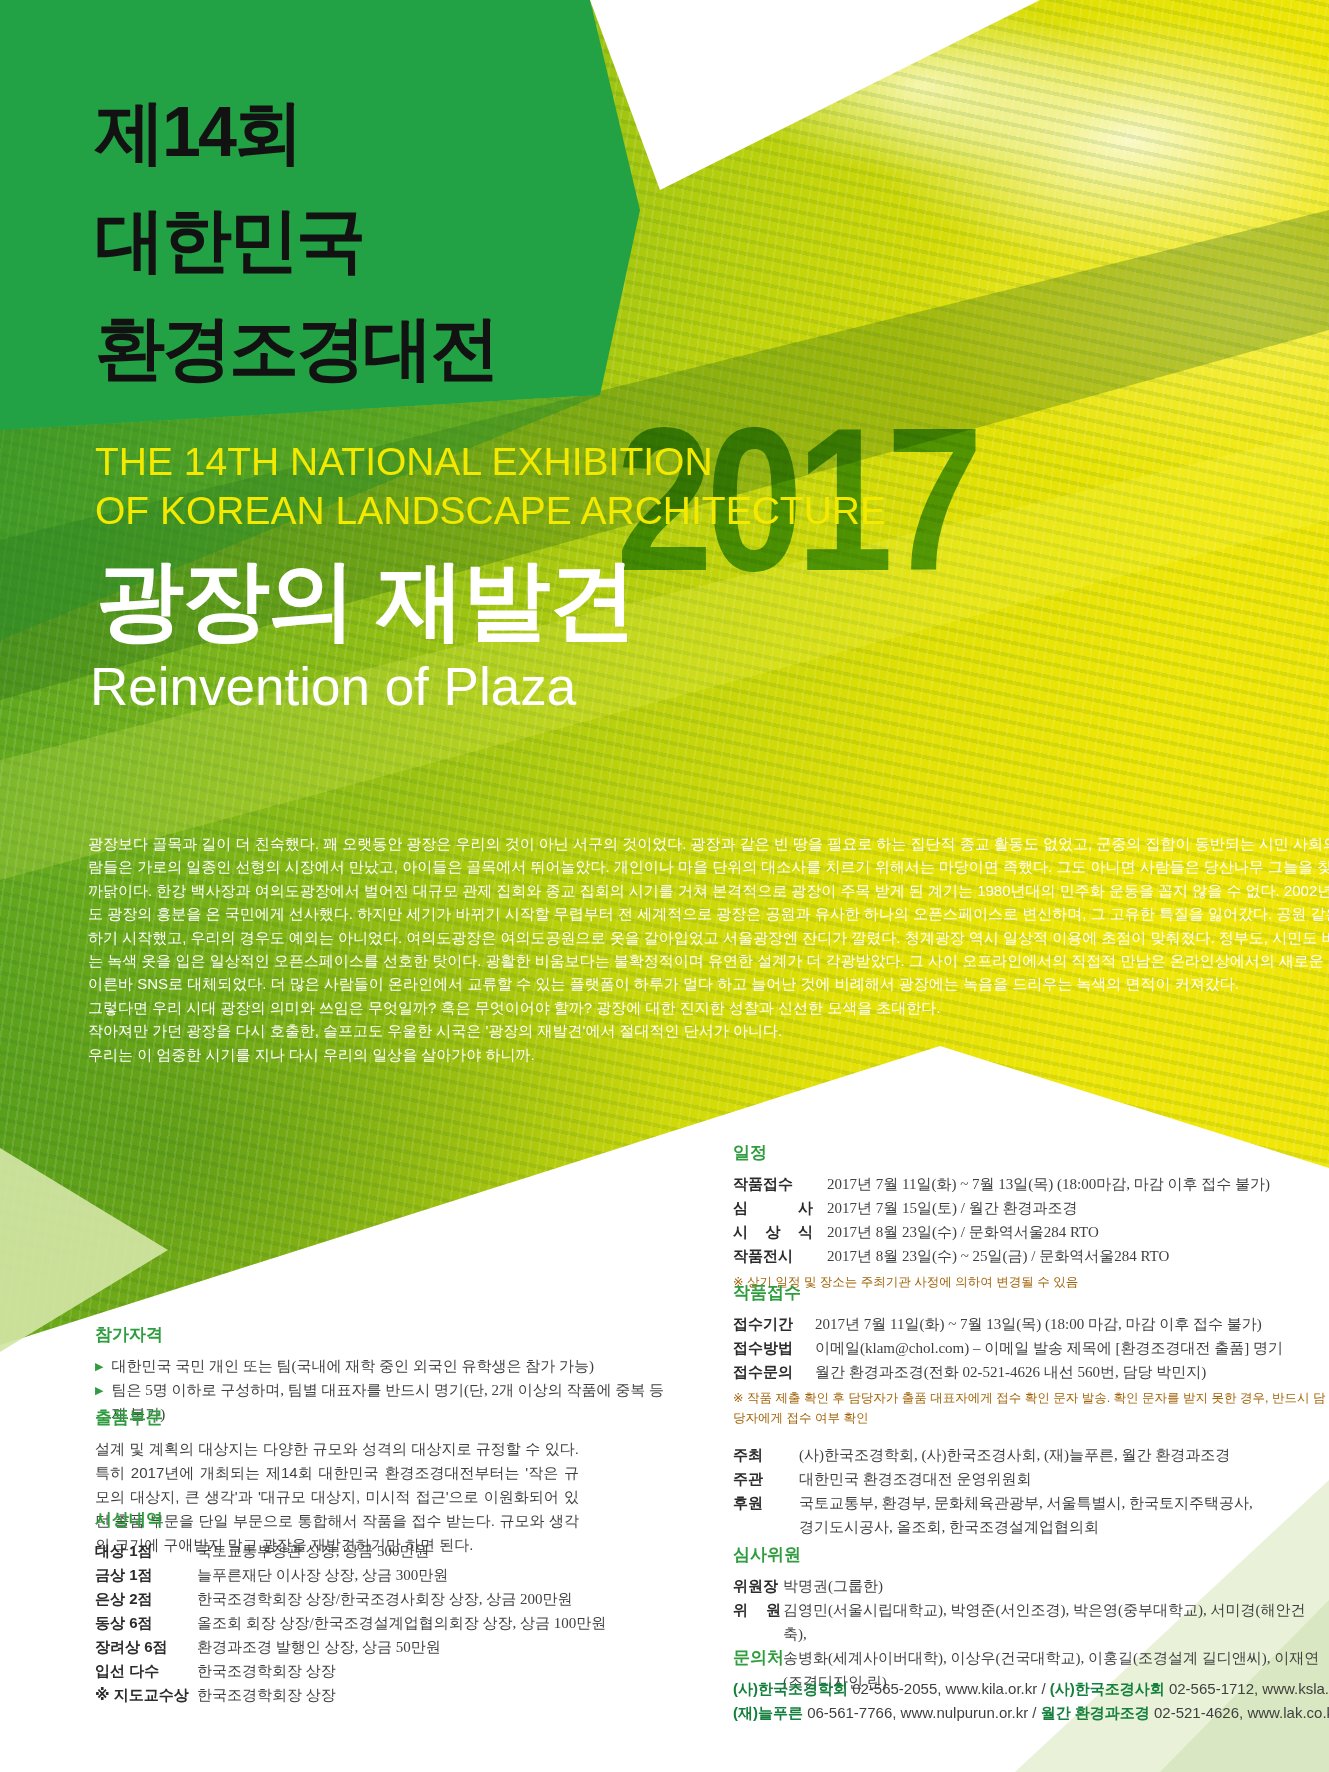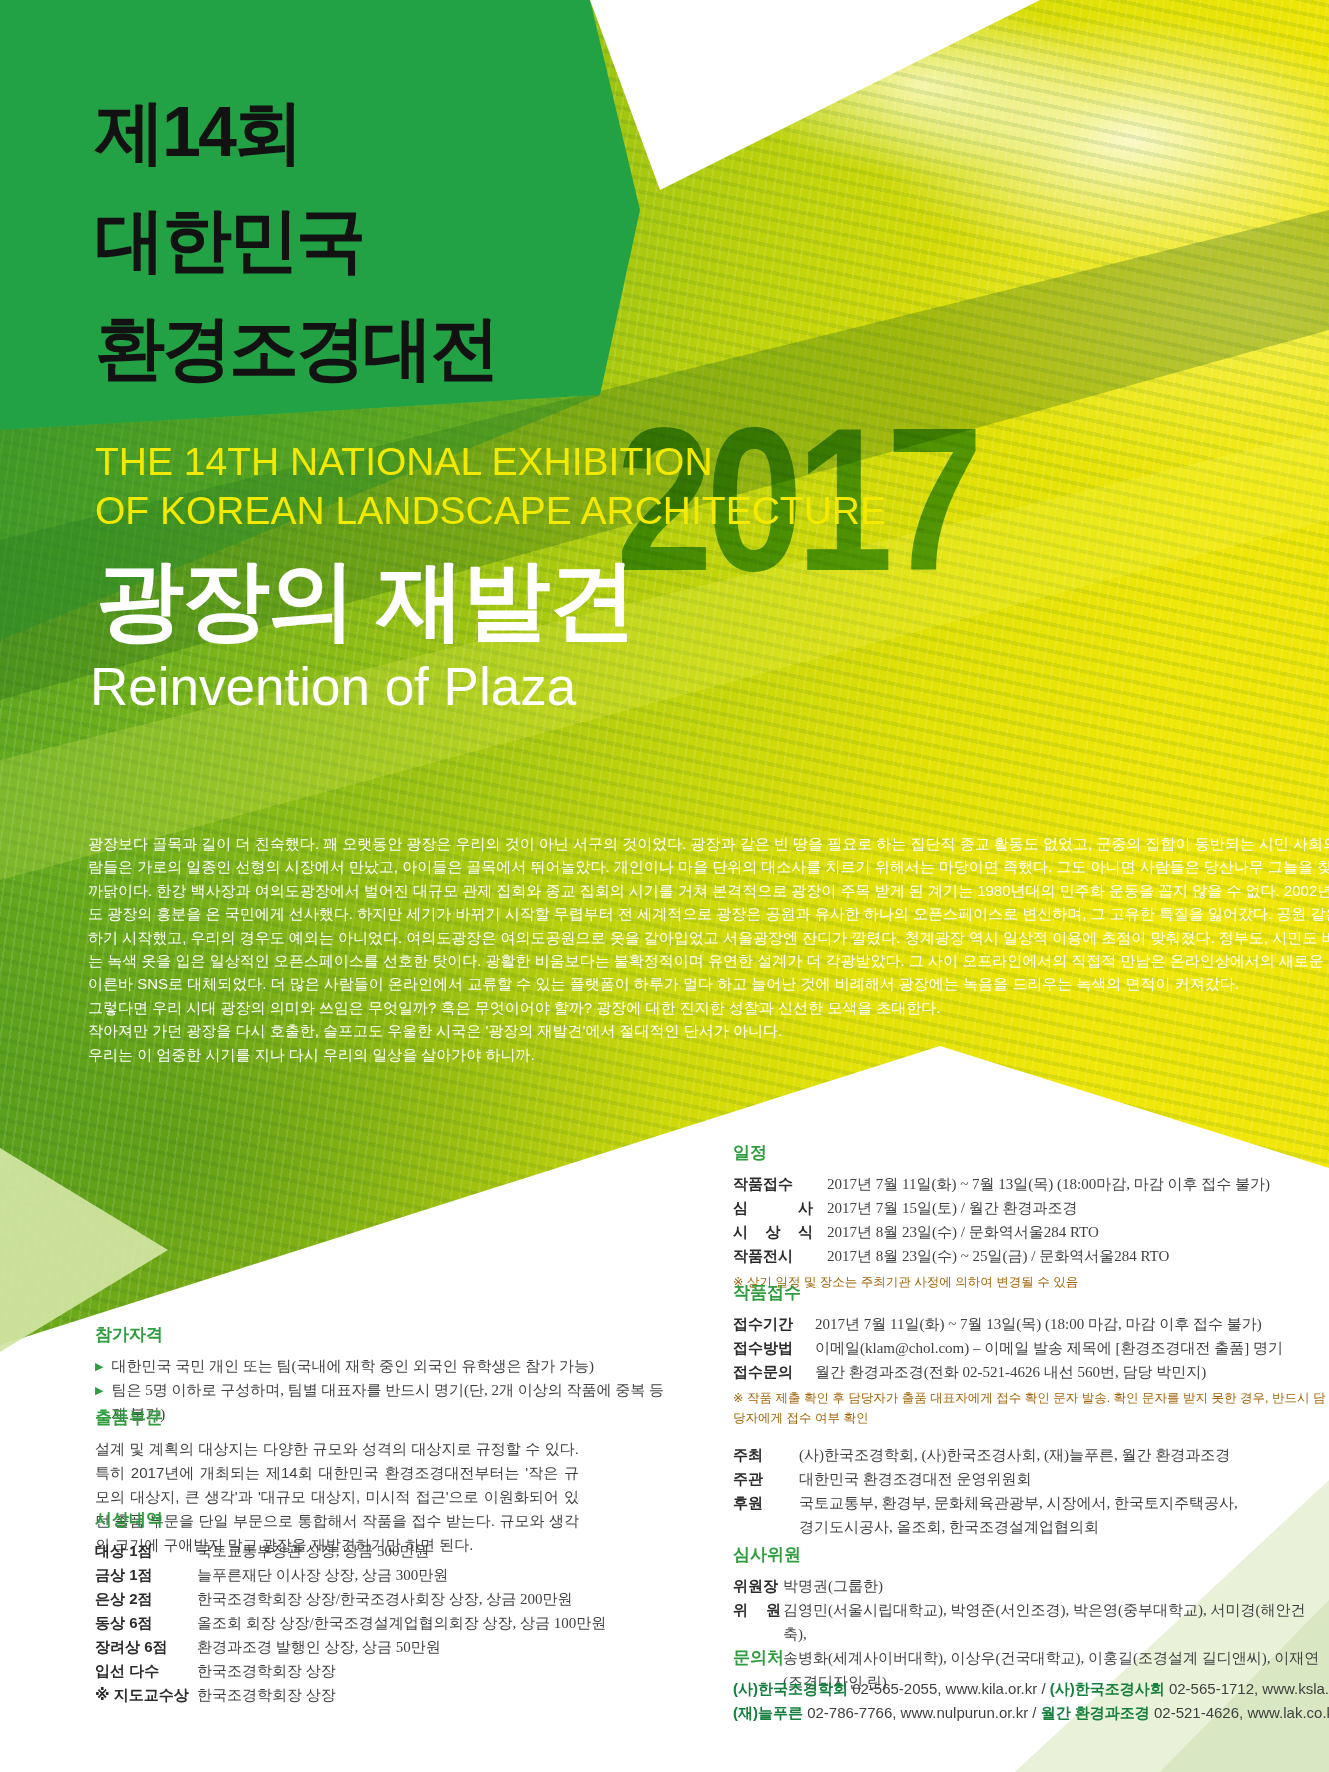--- a/index.html
+++ b/index.html
@@ -210,21 +210,21 @@
       <span class="lbl just">주최</span>
       <span class="val">(사)한국조경학회, (사)한국조경사회, (재)늘푸른, 월간 환경과조경</span>
     </div>
     <div class="row">
       <span class="lbl just">주관</span>
       <span class="val">대한민국 환경조경대전 운영위원회</span>
     </div>
     <div class="row">
       <span class="lbl just">후원</span>
       <span class="val">
-        <div>국토교통부, 환경부, 문화체육관광부, 시장에서, 한국토지주택공사,</div>
+        <div>국토교통부, 환경부, 문화체육관광부, 서울특별시, 한국토지주택공사,</div>
         <div>경기도시공사, 올조회, 한국조경설계업협의회</div>
       </span>
     </div>
   </div>
 
   <div class="sec judges" style="left:733px; top:1545px; width:596px;">
     <div class="sec-h">심사위원</div>
     <div class="row">
       <span class="lbl just">위원장</span>
       <span class="val">박명권(그룹한)</span>
@@ -237,17 +237,17 @@
       </span>
     </div>
   </div>
 
   <div class="sec" style="left:733px; top:1648px; width:596px;">
     <div class="sec-h">문의처</div>
     <div class="contact-line">
       <b>(사)한국조경학회</b><span> 02-565-2055, www.kila.or.kr / </span><b>(사)한국조경사회</b><span> 02-565-1712, www.ksla.or.kr</span>
     </div>
     <div class="contact-line">
-      <b>(재)늘푸른</b><span> 02-786-7766, www.nulpurun.or.kr / </span><b>월간 환경과조경</b><span> 02-521-4626, www.lak.co.kr</span>
+      <b>(재)늘푸른</b><span> 06-561-7766, www.nulpurun.or.kr / </span><b>월간 환경과조경</b><span> 02-521-4626, www.lak.co.kr</span>
     </div>
   </div>
 
 </div>
 
 </body></html>

